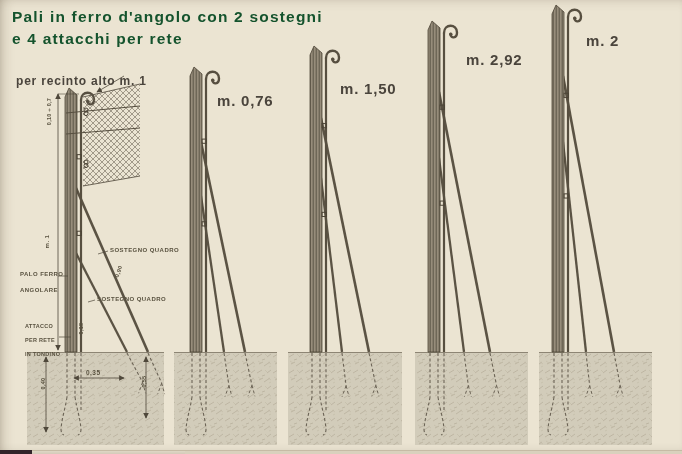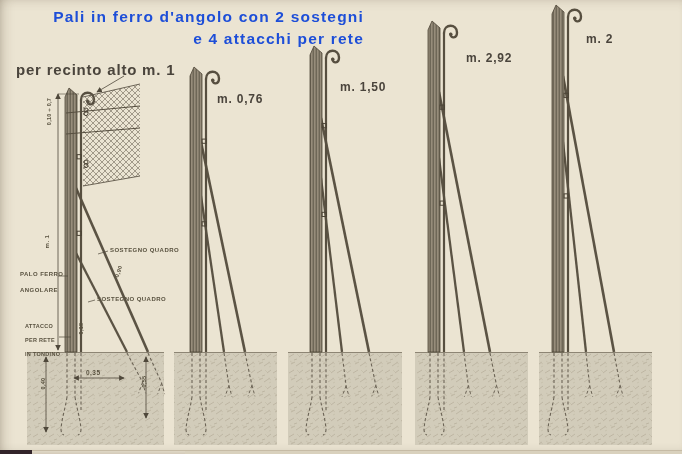--- a/index.html
+++ b/index.html
@@ -3,29 +3,29 @@
 <meta charset="utf-8">
 <style>
   html,body{margin:0;padding:0;background:#888;}
   #stage{
     position:relative;width:682px;height:454px;overflow:hidden;
     background:#ebe4d2;
     font-family:"Liberation Sans", sans-serif;
     box-shadow:inset 10px 0 14px -10px rgba(60,45,25,.35), inset 0 -8px 12px -9px rgba(60,45,25,.25), inset 0 10px 14px -12px rgba(60,45,25,.2);
   }
   .t1{
-    position:absolute;left:12px;top:6px;width:352px;text-align:right;
-    font-size:15.5px;font-weight:600;letter-spacing:1.2px;color:#1d4ed8;line-height:22px;
+    position:absolute;left:12px;top:6px;width:352px;text-align:left;
+    font-size:15.5px;font-weight:600;letter-spacing:1.2px;color:#14532d;line-height:22px;
   }
   .sub{
-    position:absolute;left:16px;top:61px;
-    font-size:15px;font-weight:600;letter-spacing:.8px;color:#4a443c;
+    position:absolute;left:16px;top:74px;
+    font-size:12px;font-weight:600;letter-spacing:.8px;color:#4a443c;
   }
   .plabel{
-    position:absolute;font-size:12px;font-weight:600;letter-spacing:.8px;color:#4a443c;white-space:nowrap;
+    position:absolute;font-size:15px;font-weight:600;letter-spacing:.8px;color:#4a443c;white-space:nowrap;
   }
   .tiny{
     position:absolute;font-size:6px;font-weight:600;letter-spacing:.45px;color:#58513f;
     white-space:pre-line;line-height:8px;
   }
   .tinier{font-size:5.5px;letter-spacing:.3px;}
   .rot{transform:rotate(-90deg);transform-origin:center center;text-align:center;white-space:nowrap;line-height:7px;}
   .rotb{transform:rotate(-72deg);transform-origin:center center;text-align:center;white-space:nowrap;line-height:7px;}
   svg{position:absolute;left:0;top:0;}
   .edgeline{position:absolute;left:0;top:450px;width:682px;height:1px;background:#c6bba5;}

